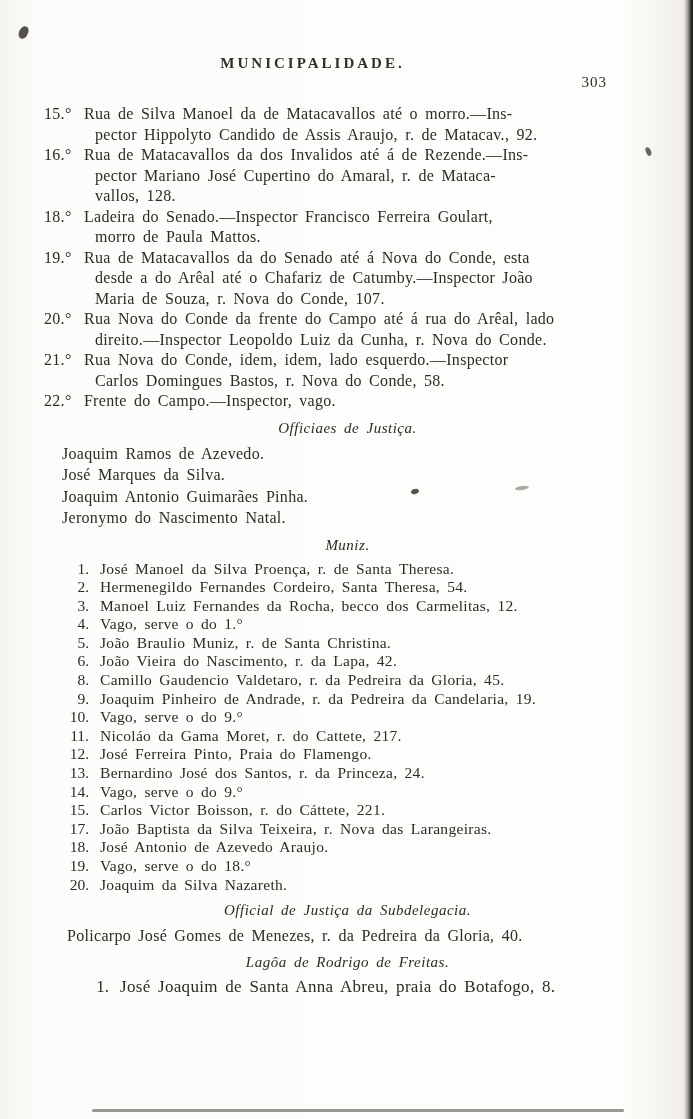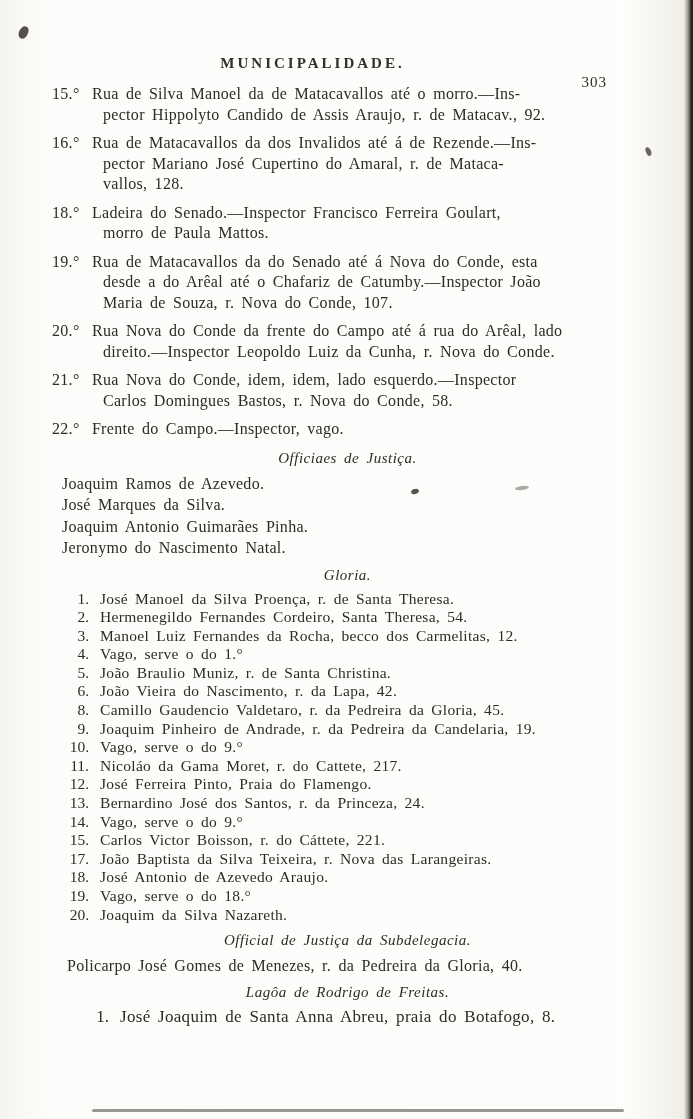--- a/index.html
+++ b/index.html
@@ -16,41 +16,41 @@
     width: 693px;
     padding: 54px 46px 20px 62px;
     font-size: 16px;
     letter-spacing: 0.3px;
     word-spacing: 3px;
     position: relative;
   }
   .page-header {
     position: relative;
     height: 22px;
-    margin-bottom: 8px;
+    margin-bottom: 28px;
     text-align: center;
   }
   .running-title {
     display: inline-block;
     transform: translateX(-42px);
     font-weight: 700;
     font-size: 15px;
     letter-spacing: 3px;
     color: #33302a;
   }
   .page-number {
     position: absolute;
     right: 40px; top: 20px;
     font-size: 15px;
     letter-spacing: 1px;
   }
   
   .street-list { margin: 0; }
   .street-entry {
-    margin: 8px;
+    margin: 0;
     padding-left: 33px;
     text-indent: -51px;
     line-height: 20.5px;
   }
   .entry-num { margin-right: 5px; }
   .entry-text { white-space: pre-line; }
   
   .section-heading {
     margin: 6px 14px 4px 0;
     text-align: center;
@@ -156,21 +156,21 @@
 
       <p class="name-line">Joaquim Ramos de Azevedo.</p>
 
       <p class="name-line">José Marques da Silva.</p>
 
       <p class="name-line">Joaquim Antonio Guimarães Pinha.</p>
 
       <p class="name-line">Jeronymo do Nascimento Natal.</p>
     </section>
 
-  <h2 class="section-heading">Gloria.</h2>
+  <h2 class="section-heading">Muniz.</h2>
 
   <section class="gloria-list">
 
       <p class="glist-item"><span class="glist-num">1.</span><span class="glist-text">José Manoel da Silva Proença, r. de Santa Theresa.</span></p>
 
       <p class="glist-item"><span class="glist-num">2.</span><span class="glist-text">Hermenegildo Fernandes Cordeiro, Santa Theresa, 54.</span></p>
 
       <p class="glist-item"><span class="glist-num">3.</span><span class="glist-text">Manoel Luiz Fernandes da Rocha, becco dos Carmelitas, 12.</span></p>
 
       <p class="glist-item"><span class="glist-num">4.</span><span class="glist-text">Vago, serve o do 1.°</span></p>

